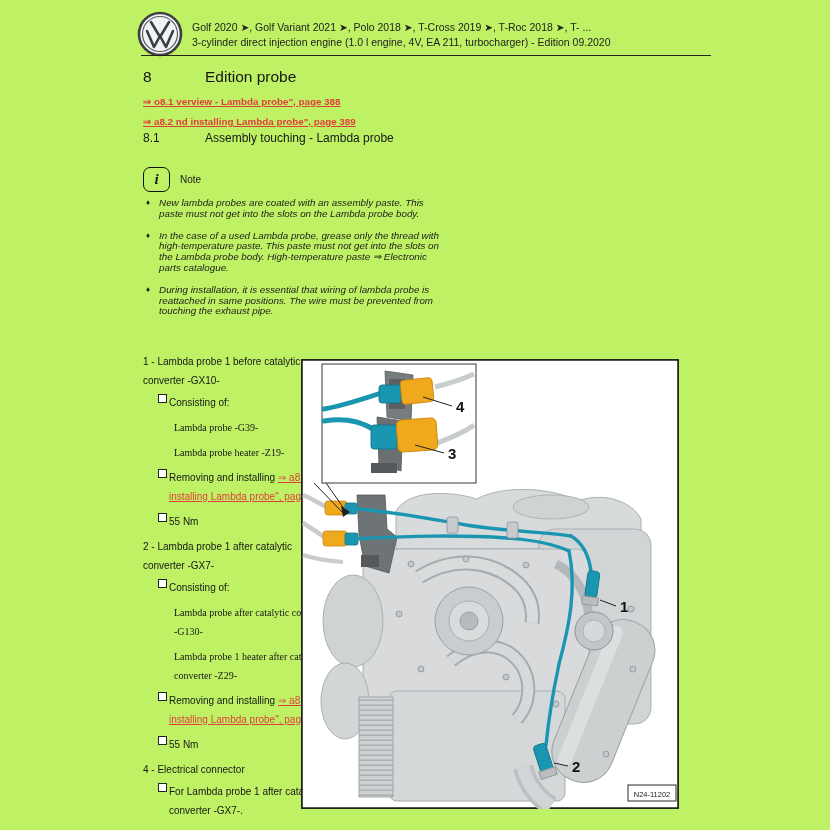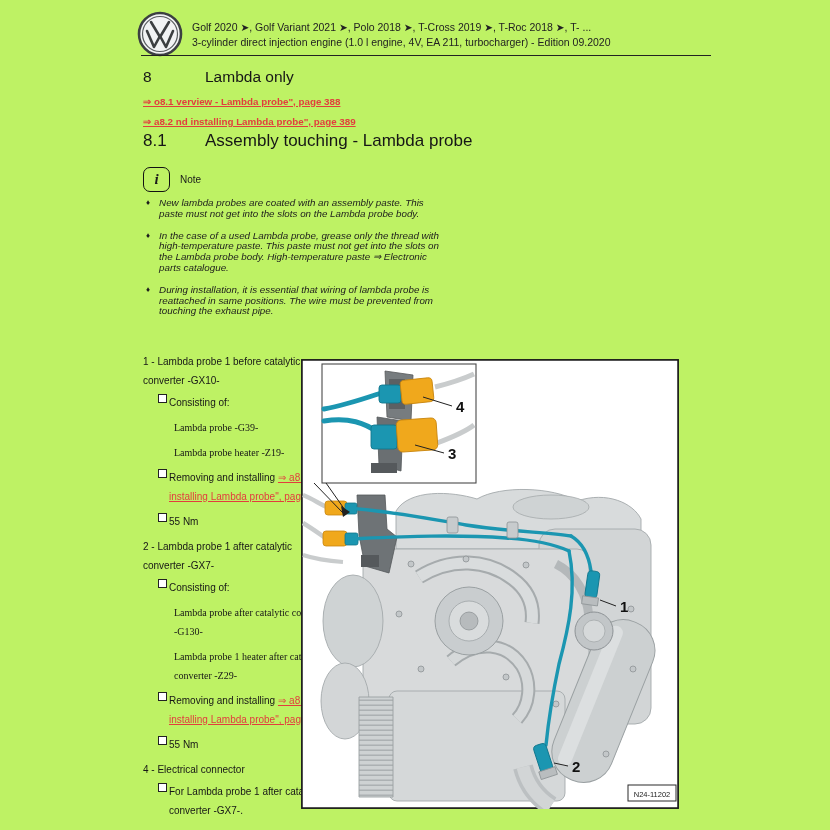--- a/index.html
+++ b/index.html
@@ -7,21 +7,21 @@
   .page{position:relative;width:830px;height:830px;background:#bef264;overflow:hidden;}
 
   
   .hdr-logo{position:absolute;left:136px;top:10px;width:48px;height:48px;}
   .hdr-text{position:absolute;left:192px;top:20px;width:530px;font-size:10.5px;line-height:14.5px;color:#222;}
   .hdr-rule{position:absolute;left:141px;top:55px;width:570px;border-top:1.6px solid #222;}
 
   
   .h1-row{position:absolute;left:143px;top:68px;display:flex;font-size:15.5px;color:#161616;}
   .h1-row .num{width:62px;}
-  .h2-row{position:absolute;left:143px;top:131px;display:flex;font-size:17px;color:#161616;}
+  .h2-row{position:absolute;left:143px;top:131px;display:flex;font-size:12px;color:#161616;}
   .h2-row .num{width:62px;}
 
   .xref{position:absolute;left:143px;font-size:9.8px;color:#e23d3d;text-decoration:underline;cursor:pointer;font-weight:bold;}
   .xref1{top:96px;}
   .xref2{top:116px;}
 
   
   .note-head{position:absolute;left:143px;top:167px;display:flex;align-items:center;gap:10px;}
   .note-icon{width:25px;height:22px;border:1.7px solid #111;border-radius:7px;display:flex;align-items:center;justify-content:center;
              font-family:"Liberation Serif", serif;font-style:italic;font-weight:bold;font-size:15px;line-height:1;padding-bottom:1px;}
@@ -57,21 +57,21 @@
     <path d="M11,21 L18,37 L24,26 L30,37 L37,21" fill="none" stroke="#3c3f41" stroke-width="2.6" stroke-linecap="round" stroke-linejoin="round"></path>
   </svg>
   <div class="hdr-text">
     <div>Golf 2020 ➤, Golf Variant 2021 ➤, Polo 2018 ➤, T-Cross 2019 ➤, T-Roc 2018 ➤, T- ...</div>
     <div>3-cylinder direct injection engine (1.0 l engine, 4V, EA 211, turbocharger) - Edition 09.2020</div>
   </div>
   <div class="hdr-rule"></div>
 
   <div class="h1-row">
     <span class="num">8</span>
-    <span>Lambda only</span>
+    <span>Edition probe</span>
   </div>
 
   <a class="xref xref1">⇒ o8.1 verview - Lambda probe", page 388</a>
   <a class="xref xref2">⇒ a8.2 nd installing Lambda probe", page 389</a>
 
   <div class="h2-row">
     <span class="num">8.1</span>
     <span>Assembly touching - Lambda probe</span>
   </div>
 

